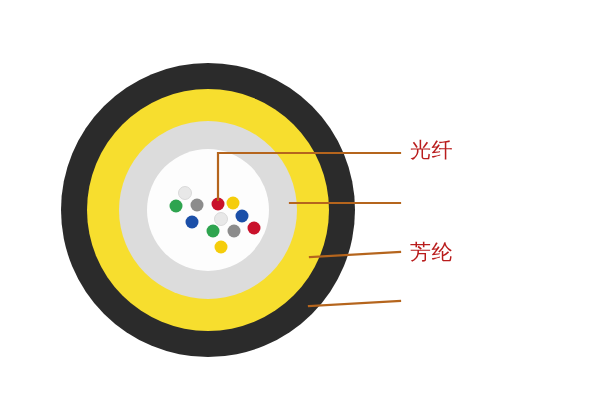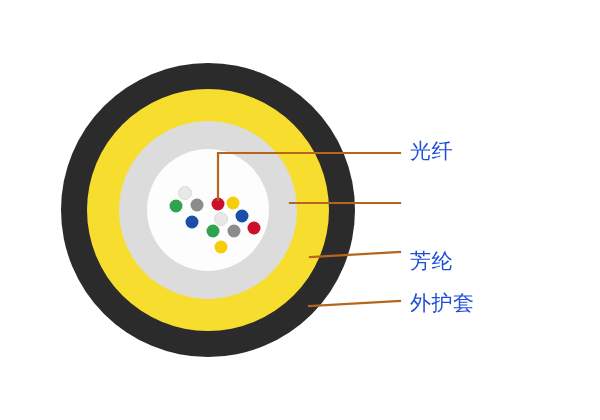--- a/index.html
+++ b/index.html
@@ -21,30 +21,30 @@
   }
   #diagram-svg {
     position: absolute;
     left: 0;
     top: 0;
     width: 600px;
     height: 420px;
   }
   .label {
     position: absolute;
-    font-family: Liberation Sans, sans-serif;
+    font-family: Liberation Serif, serif;
     font-size: 21px;
     line-height: 1;
-    color: #1d4ed8;
+    color: #b91c1c;
     white-space: nowrap;
     letter-spacing: 0.5px;
   }
   #label-fiber   { left: 410px; top: 140px; }
   #label-tube    { left: 410px; top: 192px; }
-  #label-aramid  { left: 410px; top: 250px; }
+  #label-aramid  { left: 410px; top: 242px; }
   #label-jacket  { left: 410px; top: 292px; }
 </style>
 </head>
 <body>
 
 <div id="stage" style="background: rgb(255, 255, 255);">
 
   <svg id="diagram-svg" viewBox="0 0 600 420">
 
     <g>
@@ -75,15 +75,14 @@
       <polyline points="310,257 400,252" stroke="#b5651d"></polyline>
       <polyline points="309,306 400,301" stroke="#b5651d"></polyline>
     </g>
   </svg>
 
   <div class="label" id="label-fiber">光纤</div>
 
 
   <div class="label" id="label-aramid">芳纶</div>
 
-  <div class="label" id="label-jacket">外护套</div>
 
 </div>
 
 </body></html>

